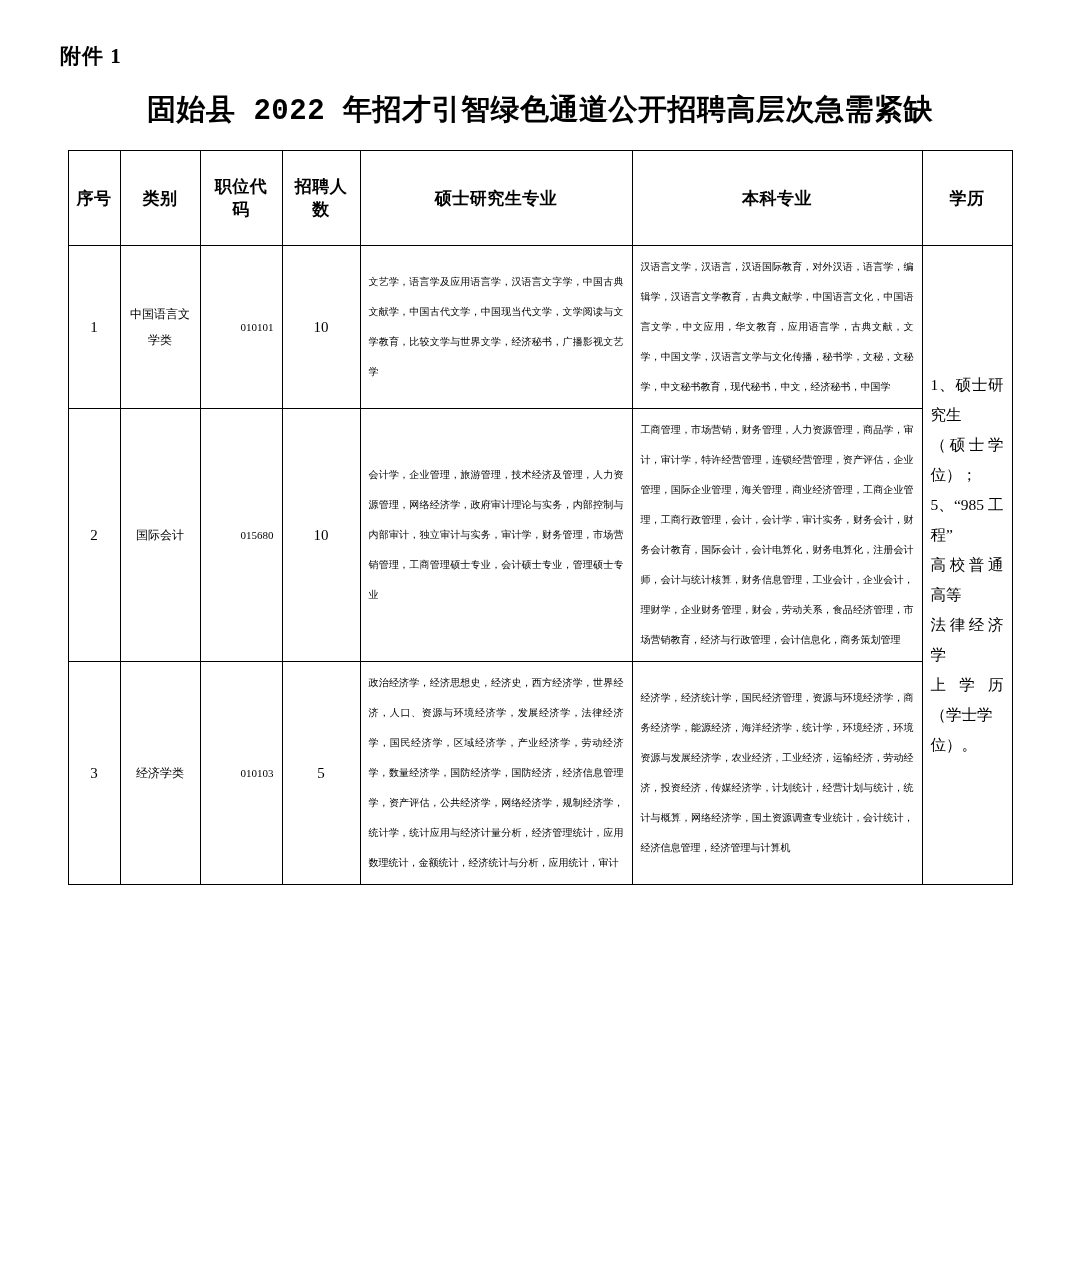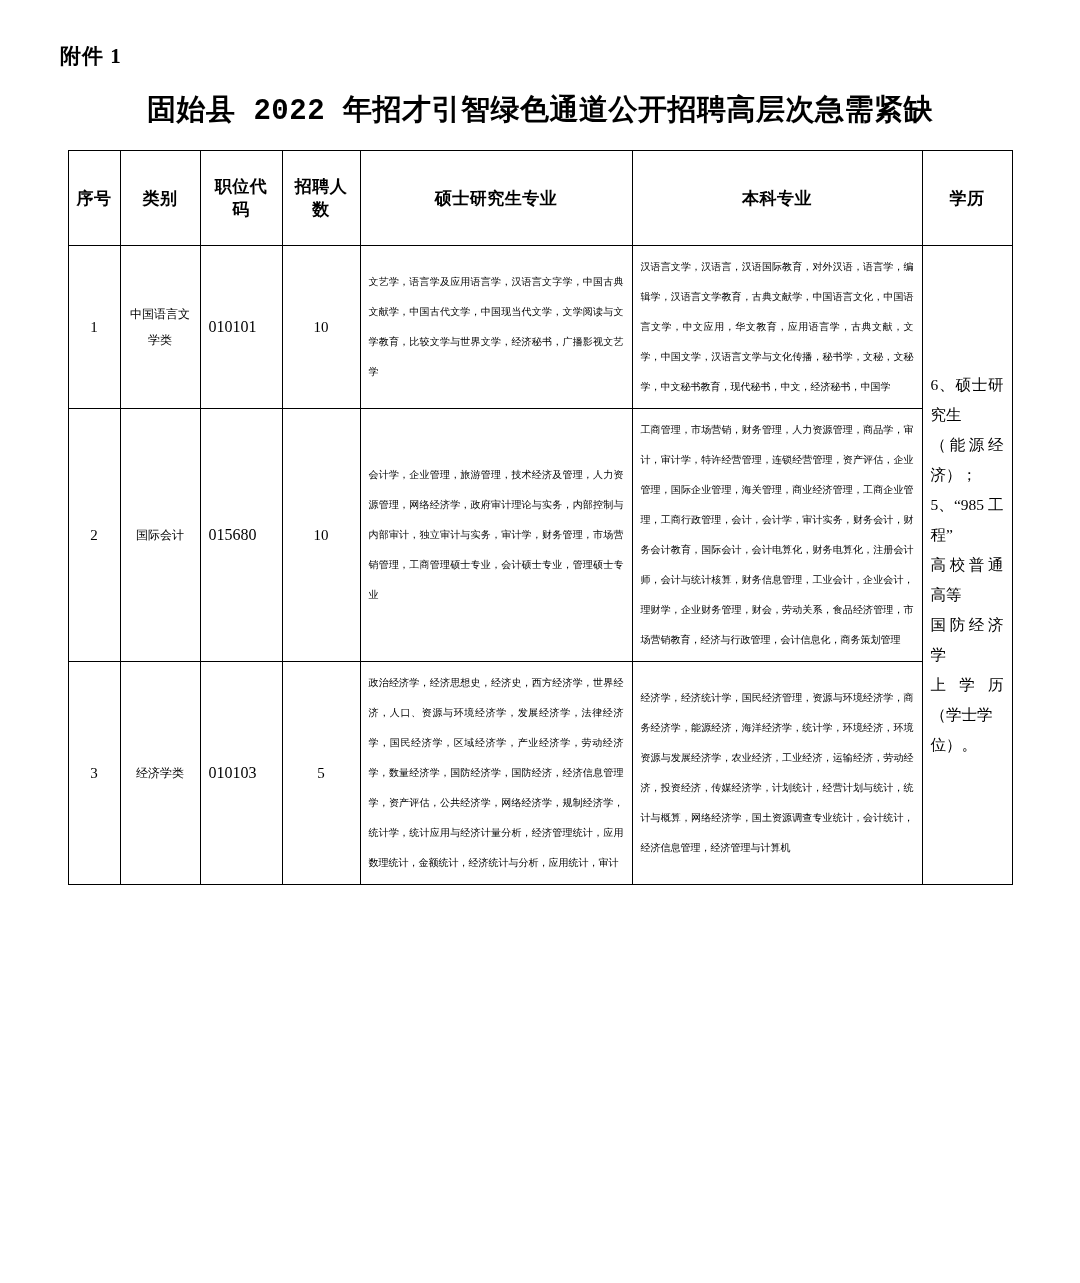--- a/index.html
+++ b/index.html
@@ -59,22 +59,22 @@
   td.idx, td.num {
     text-align: center;
     font-size: 15px;
   }
   td.cat {
     text-align: center;
     font-size: 12px;
     line-height: 26px;
   }
   td.code {
-    text-align: left;
-    font-size: 16px;
+    text-align: right;
+    font-size: 11px;
   }
   td.major {
     font-size: 10px;
     line-height: 30px;
     text-align: justify;
     text-justify: inter-ideograph;
     padding: 10px 10px;
     margin-left: 17px;
   }
   td.edu {
@@ -128,25 +128,25 @@
     </thead>
     <tbody>
       <tr>
         <td class="idx">1</td>
         <td class="cat">中国语言文学类</td>
         <td class="code">010101</td>
         <td class="num">10</td>
         <td class="major">文艺学，语言学及应用语言学，汉语言文字学，中国古典文献学，中国古代文学，中国现当代文学，文学阅读与文学教育，比较文学与世界文学，经济秘书，广播影视文艺学</td>
         <td class="major">汉语言文学，汉语言，汉语国际教育，对外汉语，语言学，编辑学，汉语言文学教育，古典文献学，中国语言文化，中国语言文学，中文应用，华文教育，应用语言学，古典文献，文学，中国文学，汉语言文学与文化传播，秘书学，文秘，文秘学，中文秘书教育，现代秘书，中文，经济秘书，中国学</td>
         <td class="edu" rowspan="3">
-          <span class="edu-line">6、硕士研究生</span>
-          <span class="edu-line">（能源经济）；</span>
+          <span class="edu-line">1、硕士研究生</span>
+          <span class="edu-line">（硕士学位）；</span>
           <span class="edu-line">5、“985 工程”</span>
           <span class="edu-line">高校普通高等</span>
-          <span class="edu-line">国防经济学</span>
+          <span class="edu-line">法律经济学</span>
           <span class="edu-line">上学历（学士学</span>
           <span class="edu-line">位）。</span>
         </td>
       </tr>
       <tr>
         <td class="idx">2</td>
         <td class="cat">国际会计</td>
         <td class="code">015680</td>
         <td class="num">10</td>
         <td class="major">会计学，企业管理，旅游管理，技术经济及管理，人力资源管理，网络经济学，政府审计理论与实务，内部控制与内部审计，独立审计与实务，审计学，财务管理，市场营销管理，工商管理硕士专业，会计硕士专业，管理硕士专业</td>

